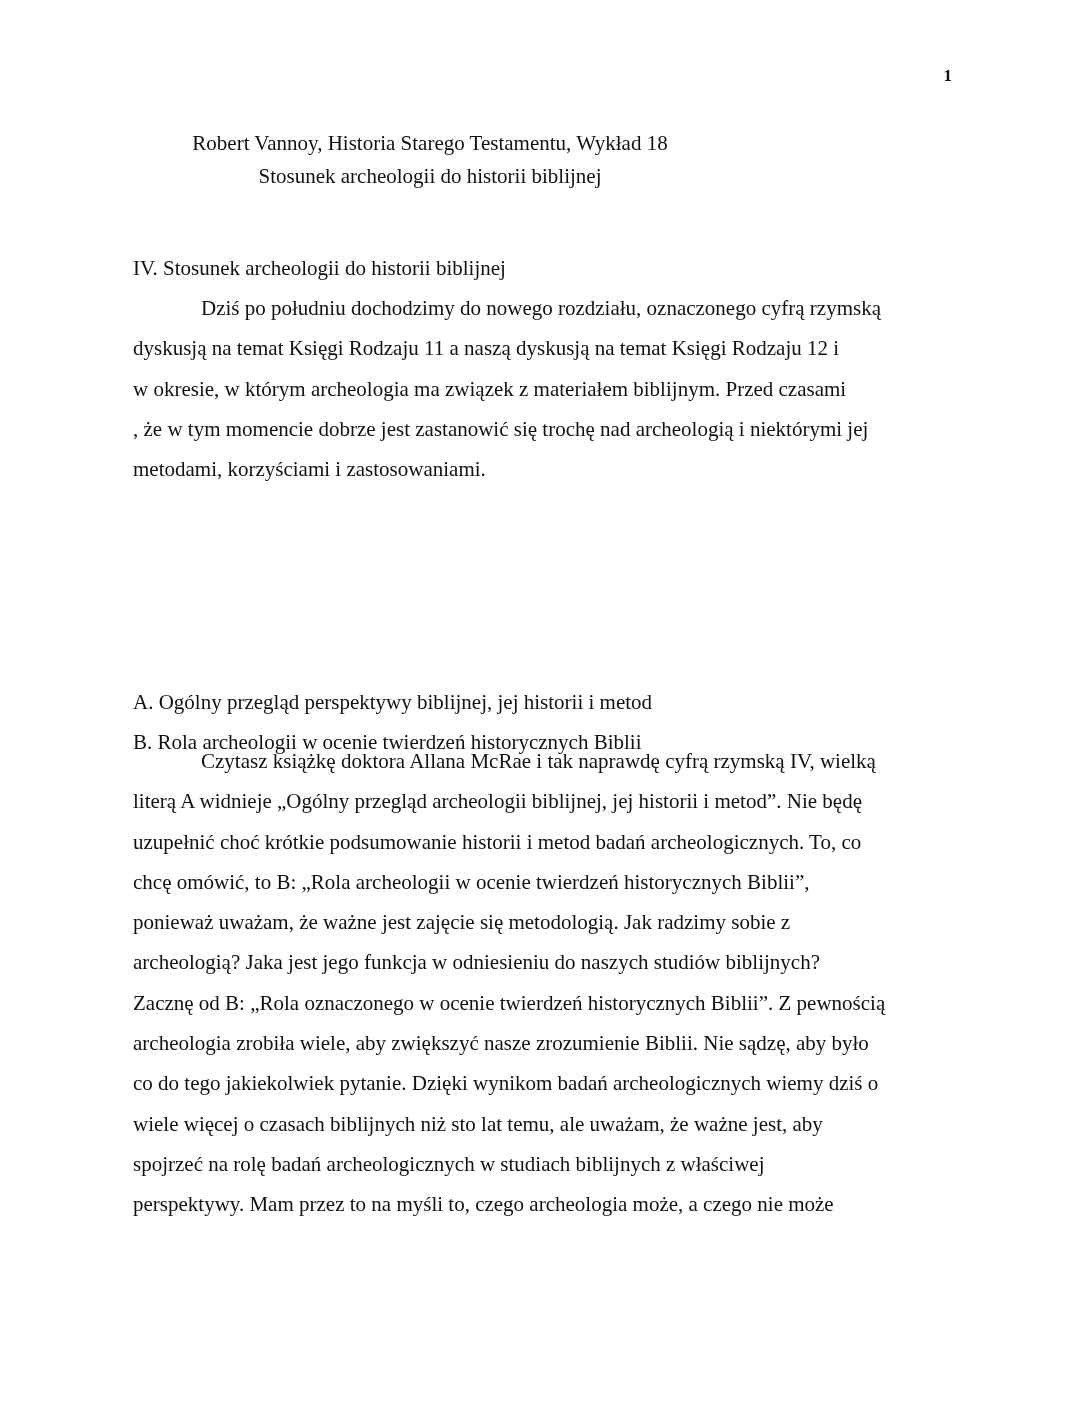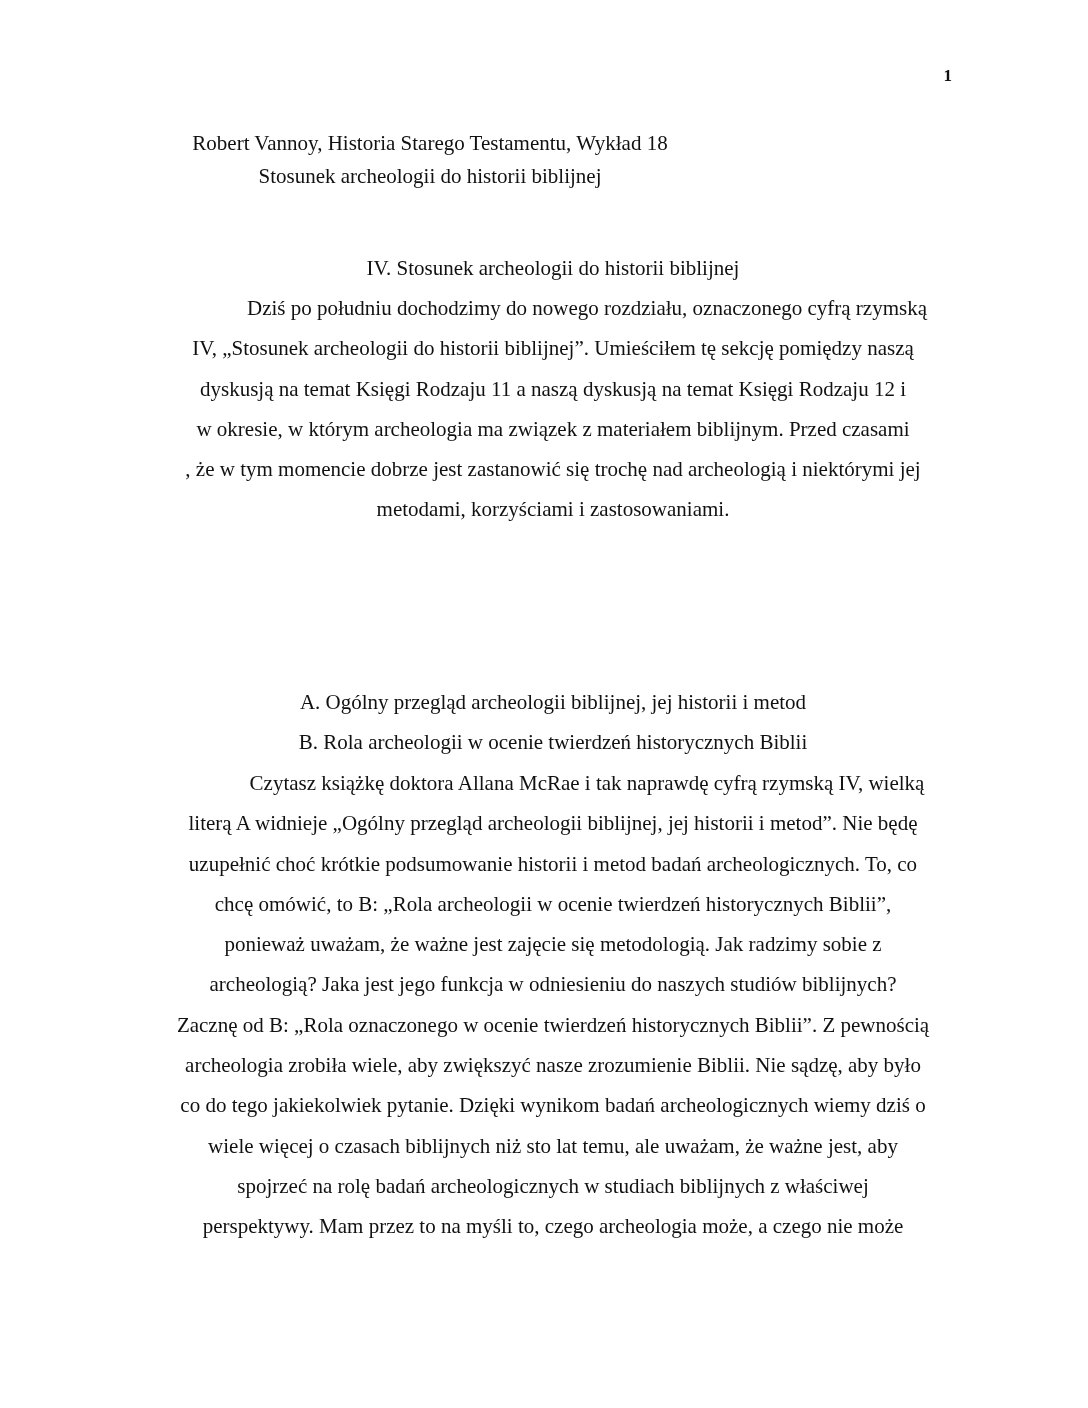--- a/index.html
+++ b/index.html
@@ -31,54 +31,52 @@
       font-size: 21px;
       line-height: 33px;
     }
     .body-text {
       position: absolute;
       left: 133px;
       width: 840px;
       font-size: 21px;
       line-height: 40.3px;
       white-space: nowrap;
-      text-align: center;
     }
     .line { display: block; }
     .indent { padding-left: 68px; }
     #section-iv { top: 248px; }
     #para-1 { top: 288px; }
     #subsection-list { top: 682px; }
-    #para-2 { top: 763px; }
+    #para-2 { top: 741px; }
   </style>
 </head>
 <body>
 
 <div class="page-number">1</div>
 
 <div class="title-block">
   <div>Robert Vannoy, Historia Starego Testamentu, Wykład 18</div>
   <div>Stosunek archeologii do historii biblijnej</div>
 </div>
 
 <div id="section-iv" class="body-text">
   <span class="line">IV. Stosunek archeologii do historii biblijnej</span>
 </div>
 
 <div id="para-1" class="body-text">
   <span class="line indent">Dziś po południu dochodzimy do nowego rozdziału, oznaczonego cyfrą rzymską</span>
-  <span class="line">IV, „Stosunek archeologii do historii biblijnej”. Umieściłem tę sekcję pomiędzy naszą</span>
   <span class="line">dyskusją na temat Księgi Rodzaju 11 a naszą dyskusją na temat Księgi Rodzaju 12 i</span>
   <span class="line">w okresie, w którym archeologia ma związek z materiałem biblijnym. Przed czasami</span>
   <span class="line">, że w tym momencie dobrze jest zastanowić się trochę nad archeologią i niektórymi jej</span>
   <span class="line">metodami, korzyściami i zastosowaniami.</span>
 </div>
 
 <div id="subsection-list" class="body-text">
-  <span class="line">A. Ogólny przegląd archeologii biblijnej, jej historii i metod</span>
+  <span class="line">A. Ogólny przegląd perspektywy biblijnej, jej historii i metod</span>
   <span class="line">B. Rola archeologii w ocenie twierdzeń historycznych Biblii</span>
 </div>
 
 <div id="para-2" class="body-text">
   <span class="line indent">Czytasz książkę doktora Allana McRae i tak naprawdę cyfrą rzymską IV, wielką</span>
   <span class="line">literą A widnieje „Ogólny przegląd archeologii biblijnej, jej historii i metod”. Nie będę</span>
   <span class="line">uzupełnić choć krótkie podsumowanie historii i metod badań archeologicznych. To, co</span>
   <span class="line">chcę omówić, to B: „Rola archeologii w ocenie twierdzeń historycznych Biblii”,</span>
   <span class="line">ponieważ uważam, że ważne jest zajęcie się metodologią. Jak radzimy sobie z</span>
   <span class="line">archeologią? Jaka jest jego funkcja w odniesieniu do naszych studiów biblijnych?</span>

